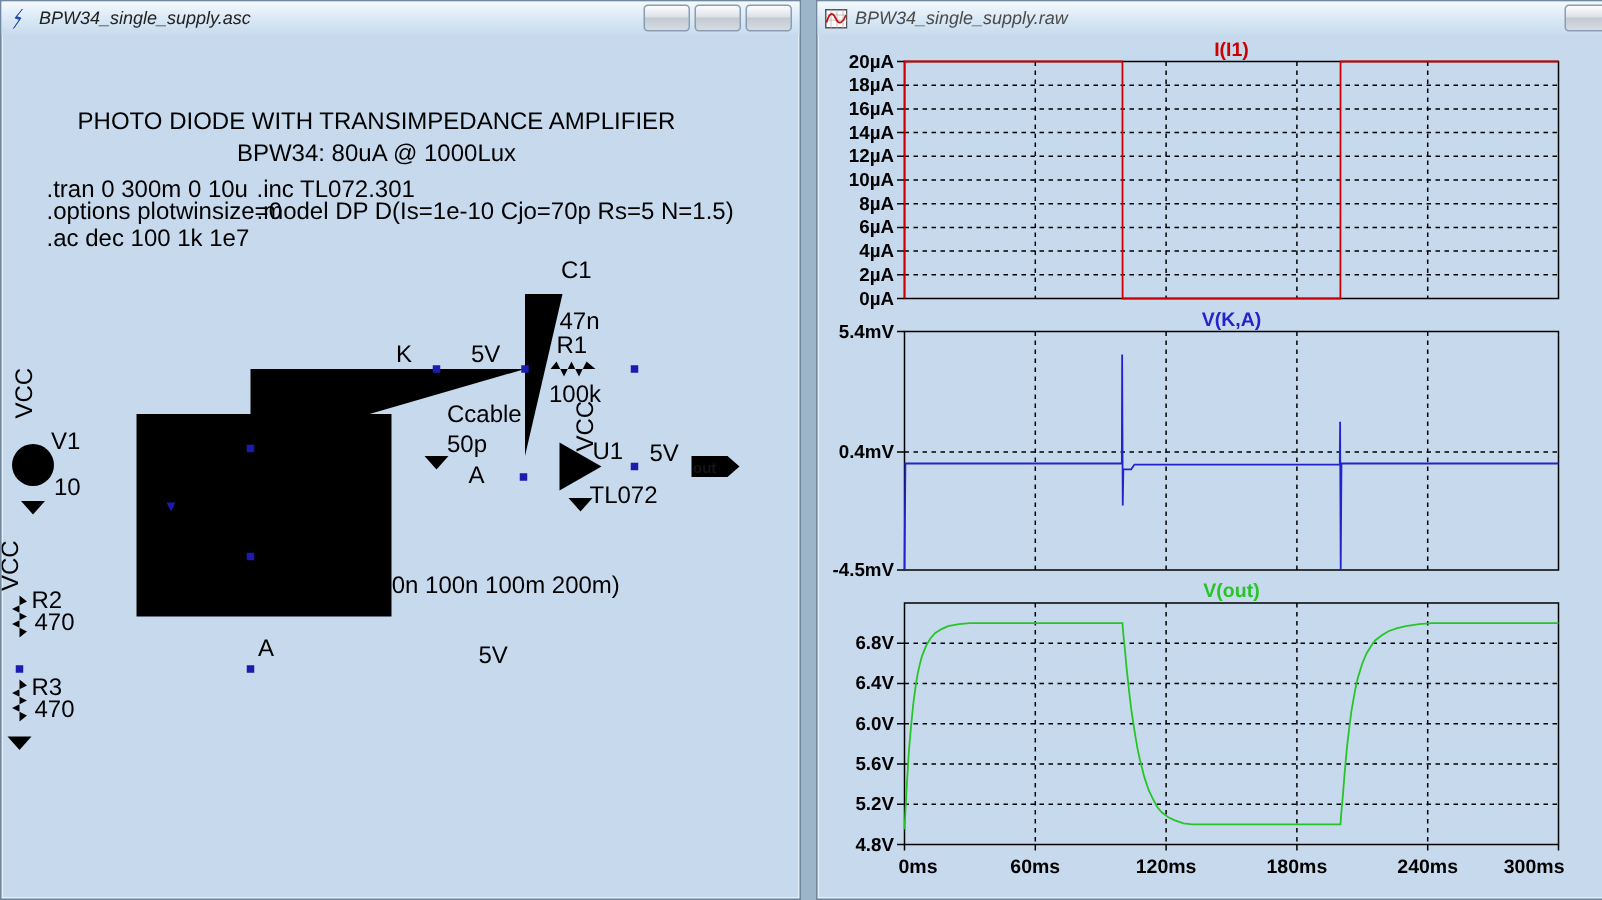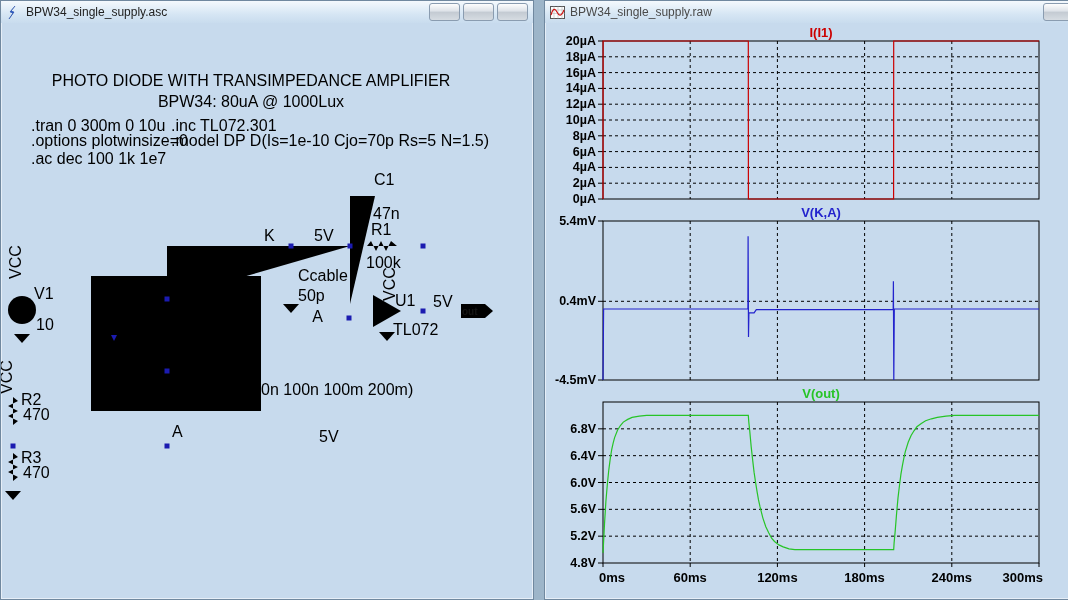--- a/index.html
+++ b/index.html
@@ -4,21 +4,21 @@
 <style>
   html,body{margin:0;padding:0;}
   body{width:1068px;height:600px;position:relative;background:#9db5c9;
        font-family:"Liberation Sans",sans-serif;overflow:hidden;}
   .window{position:absolute;top:0;height:600px;box-sizing:border-box;
           background:#c7daed;border:1px solid #70889f;
           box-shadow:inset 0 0 0 1px rgba(255,255,255,.55);}
   #win-left{left:0;width:534px;}
   #win-right{left:544px;width:604px;}
   .titlebar{height:22px;display:flex;align-items:center;padding:0 5px;gap:5px;
-            background:linear-gradient(#f4f9fd,#d6e6f4 60%,#c9dcee);}
+            background:linear-gradient(#f4f9fd,#d6e6f4 60%,#c9dcee);font-style:italic;}
   .title-text{font-size:12px;color:#222;flex:1;white-space:nowrap;overflow:hidden;}
   .winbtns{display:flex;gap:3px;}
   .winbtn{width:29px;height:16px;border:1px solid #8a9cb0;border-radius:3px;
           background:linear-gradient(#fdfdfd,#dde2e8 45%,#c3cad2 50%,#d6dce2);
           display:flex;align-items:center;justify-content:center;position:relative;}
   .winbtn.close-active{background:linear-gradient(#f4c0ae,#e2english 0;background:linear-gradient(#f6c3b0,#df6a4e 45%,#c33c22 50%,#e7906f);border-color:#93382a;}
   .g-min{width:10px;height:3px;background:#3c4650;border-radius:1px;margin-top:7px;}
   .g-restore{width:8px;height:7px;border:1px solid #3c4650;border-top-width:2px;background:transparent;}
   .g-close{position:relative;width:10px;height:10px;}
   .g-close::before,.g-close::after{content:"";position:absolute;left:4px;top:0;width:2px;height:10px;background:#fff;}

